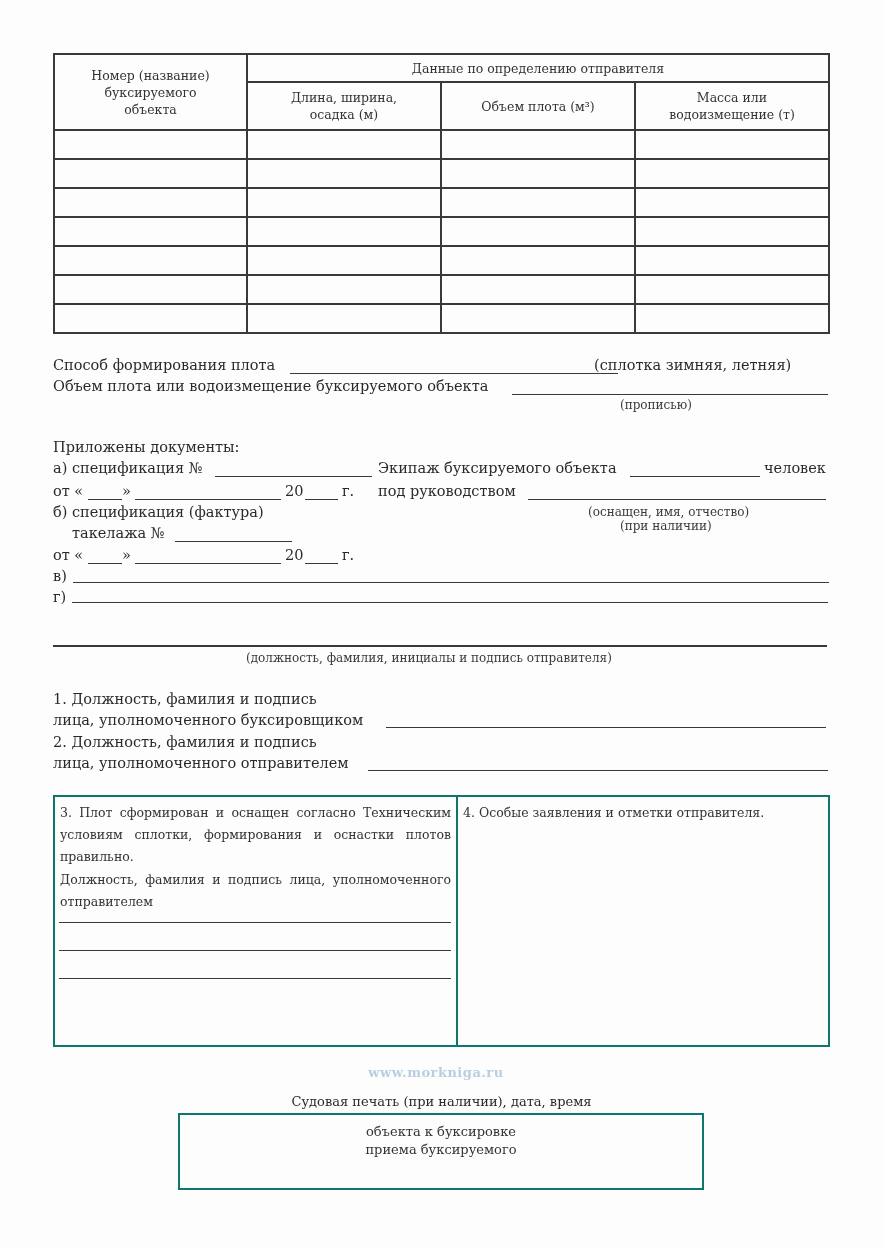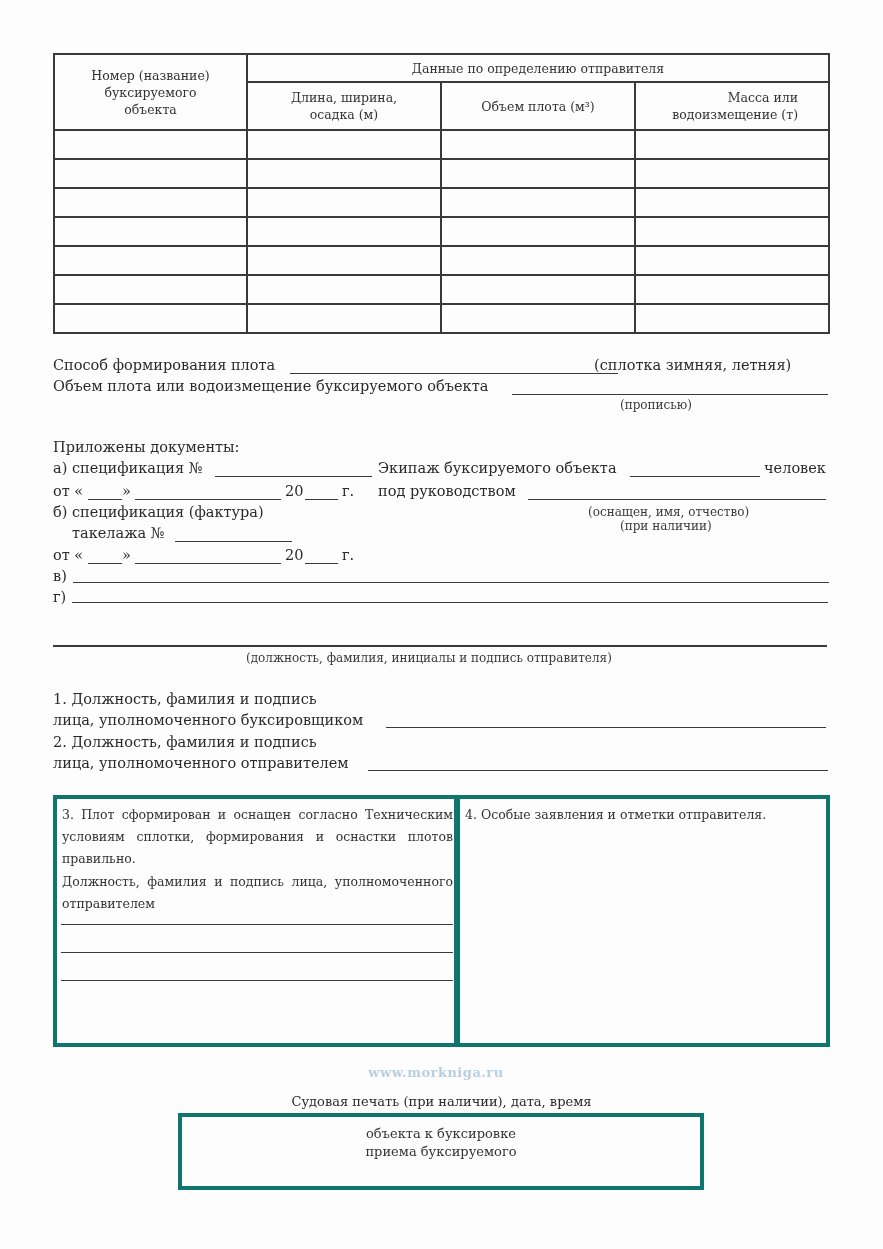--- a/index.html
+++ b/index.html
@@ -18,21 +18,21 @@
     border-collapse: collapse; table-layout: fixed;
   }
   table.grid td, table.grid th {
     border: 2px solid #3a3a3a; padding: 0; text-align: center; vertical-align: middle;
     font-weight: normal; font-size: 12.5px; line-height: 17px; color: #333;
   }
   table.grid tr.h1 th { height: 26px; }
   table.grid tr.h2 th { height: 46px; }
   table.grid tr.body td { height: 27px; }
 
-  .box { position: absolute; border: 4px solid #0f766e; box-sizing: border-box; padding-left: 28px; }
+  .box { position: absolute; border: 2px solid #0f766e; box-sizing: border-box; padding-left: 28px; }
   .boxtext { font-size: 12.5px; line-height: 22px; color: #333; text-align: justify; }
   .watermark {
     position: absolute; left: 341px; top: 1065px; width: 190px; text-align: center;
     font-family: "DejaVu Serif", serif; font-weight: bold; font-size: 13px;
     color: #b8cfe0; letter-spacing: 0.5px;
   }
   .field { cursor: text; }
 </style>
 </head>
 <body>
@@ -45,21 +45,21 @@
       <col style="width:194px">
   </colgroup>
   <tbody>
       <tr class="h1">
     <th rowspan="2" style="padding:8px 22px;">Номер (название) буксируемого объекта</th>
     <th colspan="3">Данные по определению отправителя</th>
   </tr>
   <tr class="h2">
     <th style="padding:0 30px;">Длина, ширина, осадка (м)</th>
     <th>Объем плота (м³)</th>
-    <th style="padding:0 30px;text-align:right;">Масса или водоизмещение (т)</th>
+    <th style="padding:0 30px;">Масса или водоизмещение (т)</th>
   </tr>
   <tr class="body">
         <td></td>
         <td></td>
         <td></td>
         <td></td>
       </tr>
   <tr class="body">
         <td></td>
         <td></td>

